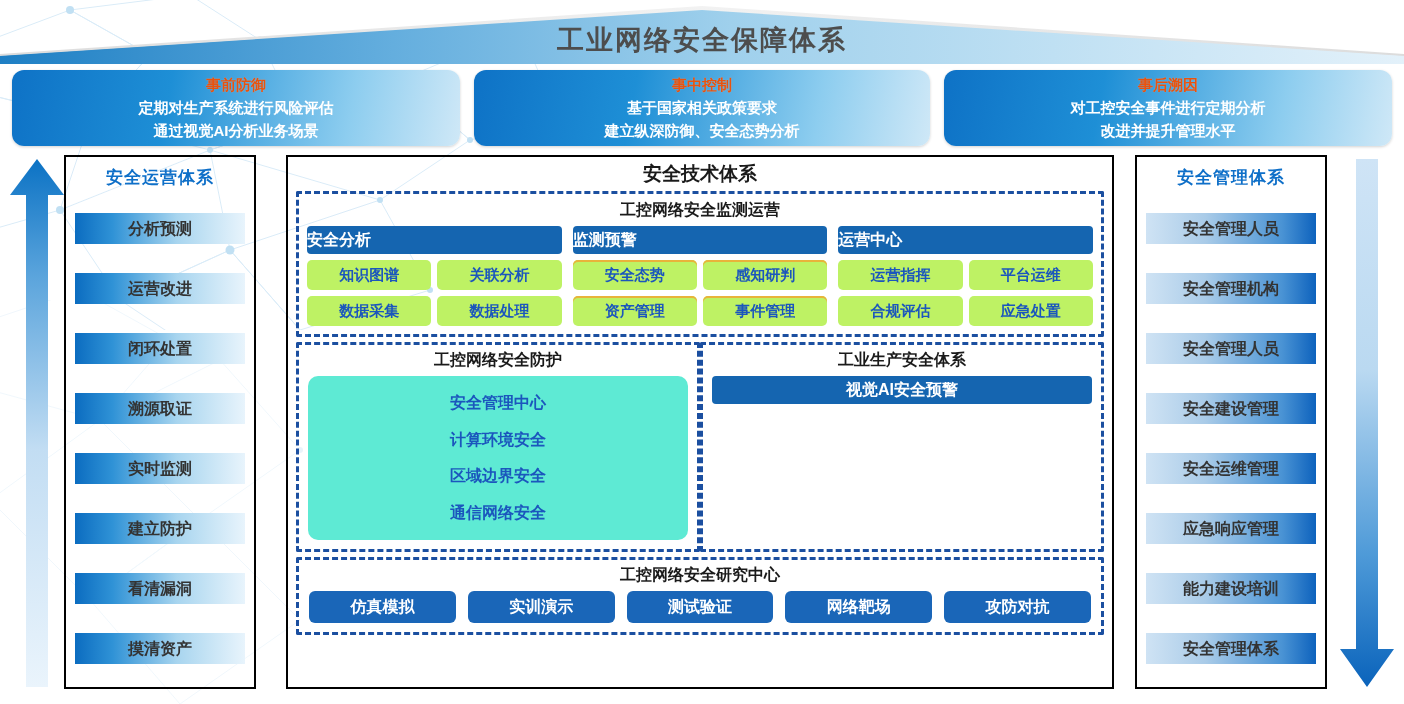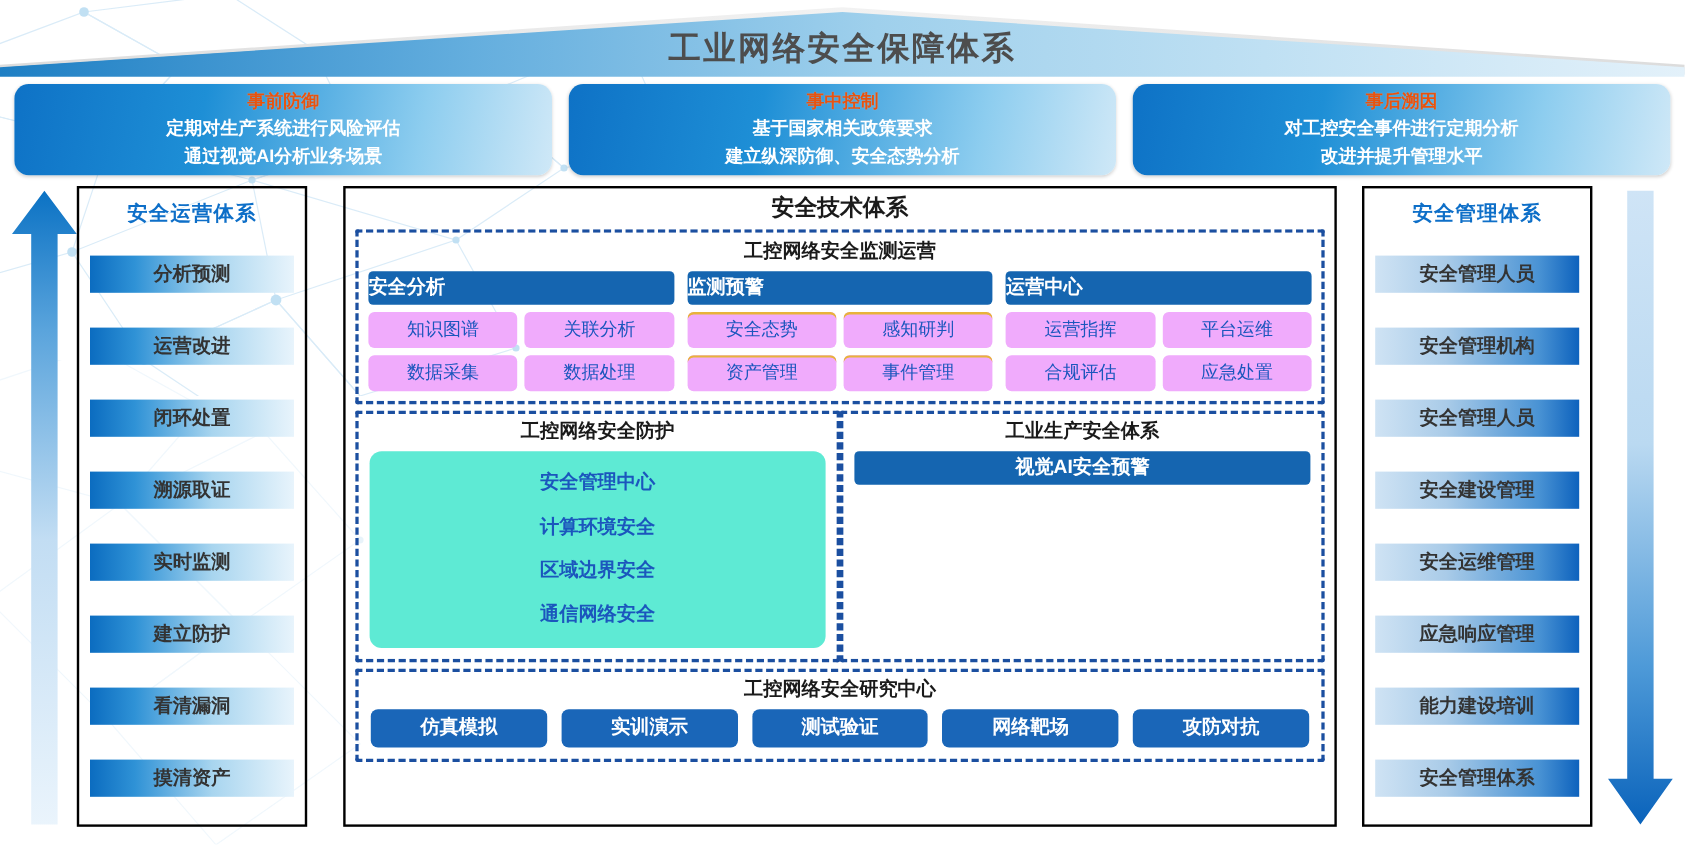--- a/index.html
+++ b/index.html
@@ -116,21 +116,21 @@
   #monitor-groups{ display:flex; gap:11px; }
   .m-group{ flex:1 1 0; }
   .m-head{
     height:28px; line-height:28px; text-align:left;
     background:#1565b0; color:#fff; font-size:16px; font-weight:bold;
     border-radius:4px;
   }
   .m-tiles{ display:flex; flex-wrap:wrap; gap:6px; margin-top:6px; }
   .m-tile{
     width:calc(50% - 3px); height:30px; line-height:30px; text-align:center;
-    background:#f0abfc; color:#1b56bd; font-size:15px; font-weight:normal;
+    background:#bef264; color:#1b56bd; font-size:15px; font-weight:bold;
     border-radius:5px;
   }
   .m-tile.acc{ box-shadow: inset 0 2px 0 0 #e8b33a; }
 
   
   #blk-mid{ display:flex; gap:0; flex:0 0 210px; }
   .mid-panel{ flex:1 1 0; padding:3px 9px 9px 9px; display:flex; flex-direction:column; }
   .mid-head-bar{
     height:28px; line-height:28px; text-align:center;
     background:#1565b0; color:#fff; font-size:16px; font-weight:bold;

